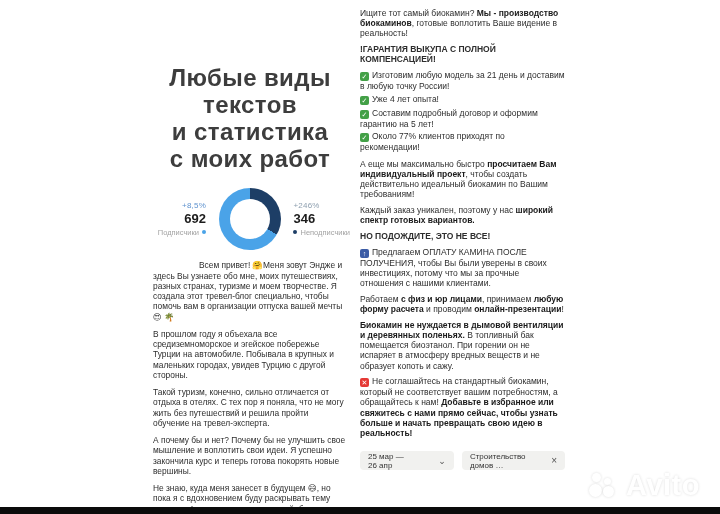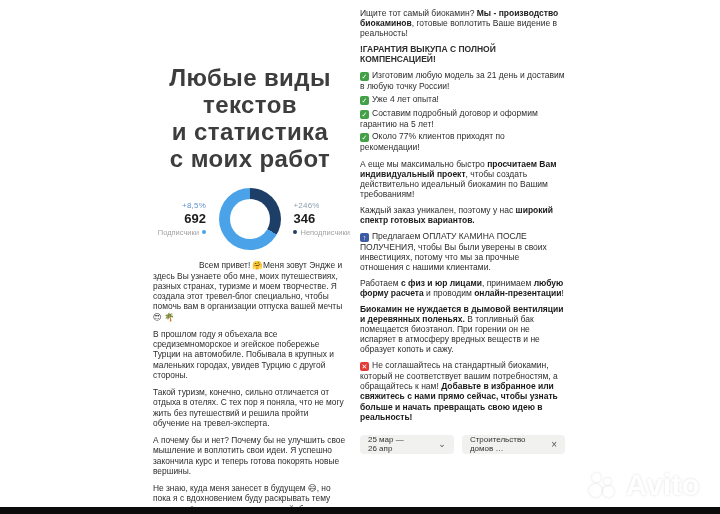--- a/index.html
+++ b/index.html
@@ -96,20 +96,21 @@
     <p><span>Ищите тот самый биокамин? </span><span class="seg-b">Мы - производство биокаминов</span><span>, готовые воплотить Ваше видение в реальность!</span></p>
     <p class="bold-line">!ГАРАНТИЯ ВЫКУПА С ПОЛНОЙ КОМПЕНСАЦИЕЙ!</p>
 
     <div class="check-item"><span class="mini-icon icon-check">✓</span><span>Изготовим любую модель за 21 день и доставим в любую точку России!</span></div>
     <div class="check-item"><span class="mini-icon icon-check">✓</span><span>Уже 4 лет опыта!</span></div>
     <div class="check-item"><span class="mini-icon icon-check">✓</span><span>Составим подробный договор и оформим гарантию на 5 лет!</span></div>
     <div class="check-item" style="margin-bottom:6px;"><span class="mini-icon icon-check">✓</span><span>Около 77% клиентов приходят по рекомендации!</span></div>
 
     <p><span>А еще мы максимально быстро </span><span class="seg-b">просчитаем Вам индивидуальный проект</span><span>, чтобы создать действительно идеальный биокамин по Вашим требованиям!</span></p>
     <p><span>Каждый заказ уникален, поэтому у нас </span><span class="seg-b">широкий спектр готовых вариантов.</span></p>
+    <p class="bold-line">НО ПОДОЖДИТЕ, ЭТО НЕ ВСЕ!</p>
     <p><span class="mini-icon icon-top">↑</span><span><span>Предлагаем ОПЛАТУ КАМИНА ПОСЛЕ ПОЛУЧЕНИЯ, чтобы Вы были уверены в своих инвестициях, потому что мы за прочные отношения с нашими клиентами.</span></span></p>
     <p><span>Работаем </span><span class="seg-b">с физ и юр лицами</span><span>, принимаем </span><span class="seg-b">любую форму расчета</span><span> и проводим </span><span class="seg-b">онлайн-презентации</span><span>!</span></p>
     <p><span class="seg-b">Биокамин не нуждается в дымовой вентиляции и деревянных поленьях.</span><span> В топливный бак помещается биоэтанол. При горении он не испаряет в атмосферу вредных веществ и не образует копоть и сажу.</span></p>
     <p><span class="mini-icon icon-cross">✕</span><span><span>Не соглашайтесь на стандартный биокамин, который не соответствует вашим потребностям, а обращайтесь к нам! </span><span class="seg-b">Добавьте в избранное или свяжитесь с нами прямо сейчас, чтобы узнать больше и начать превращать свою идею в реальность!</span></span></p>
 
     <div class="chips">
       <div class="chip">
         <span>25 мар — 26 апр</span>
         <span class="chev">⌄</span>
       </div>

